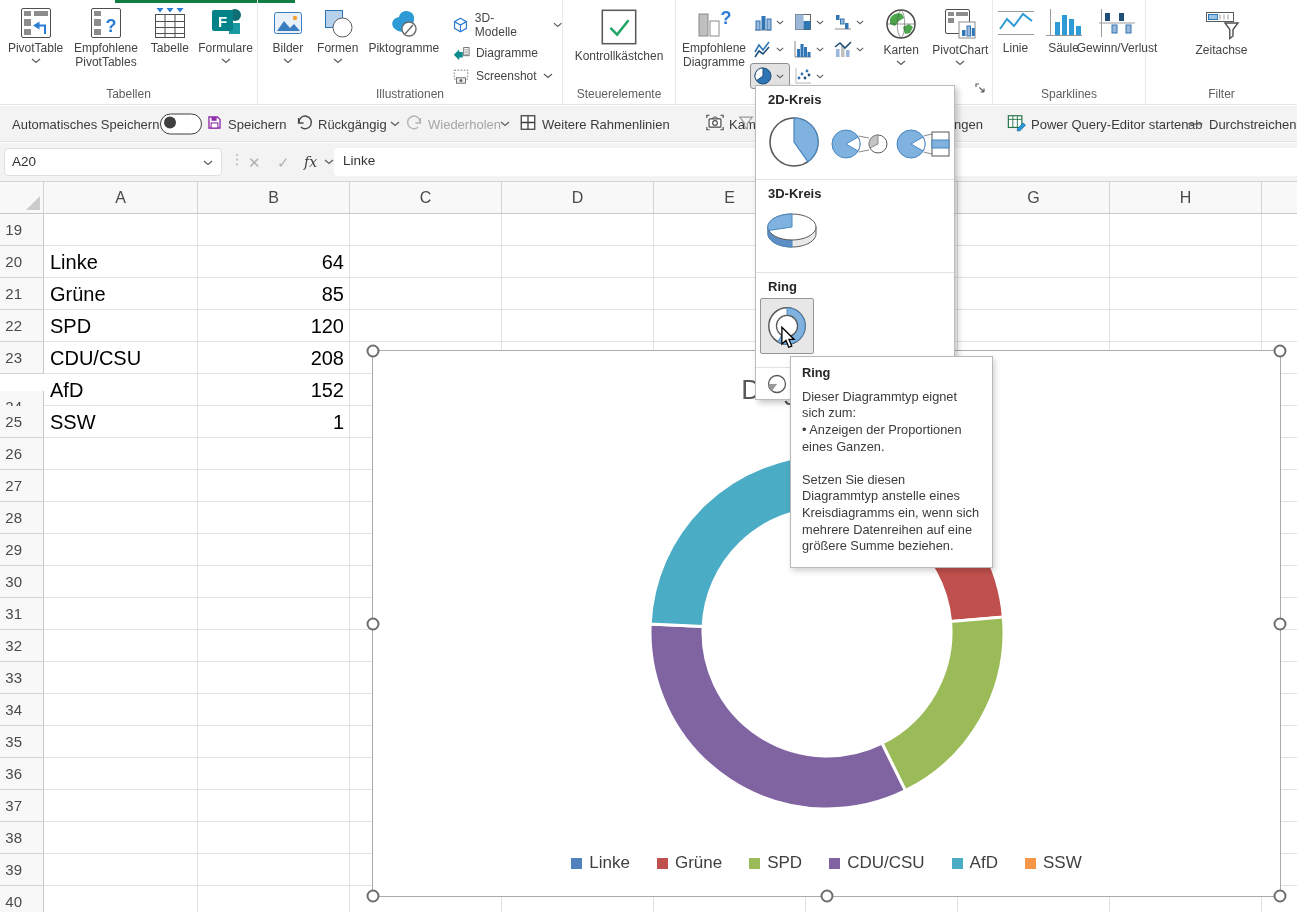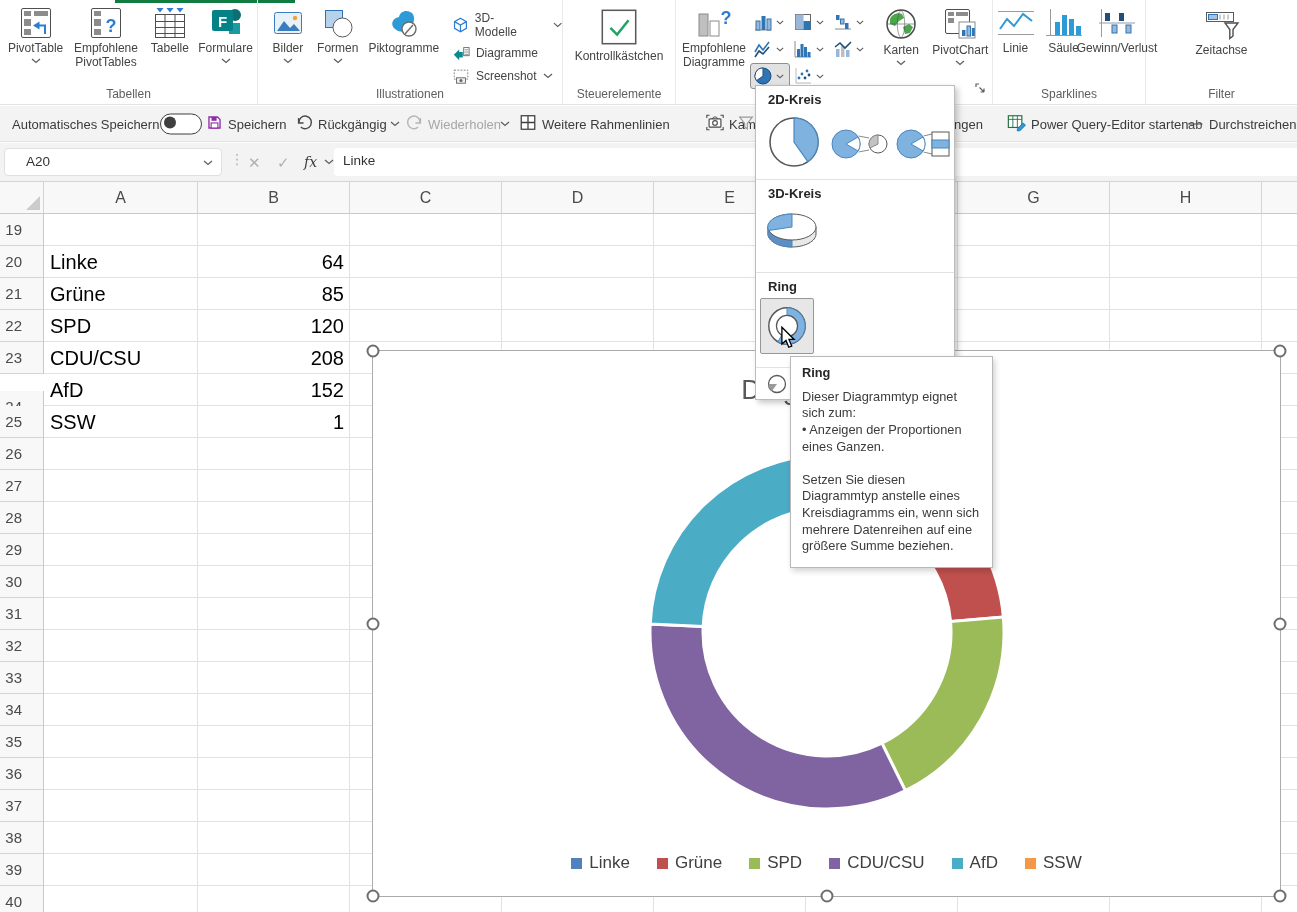--- a/index.html
+++ b/index.html
@@ -25,21 +25,21 @@
   .cgb.active { background:#e2e2e2; border:1px solid #8f8f8f; }
   #dialog-launcher { position:absolute; right:6px; bottom:6px; }
   
   #qat { position:absolute; left:0; top:106px; width:1297px; height:36px; background:#f3f3f3; border-bottom:1px solid #e1e1e1; font-size:13px; color:#3b3b3b; }
   #qat .qit { position:absolute; top:50%; transform:translateY(-50%); white-space:nowrap; }
   .gray { color:#a6a6a6 !important; }
   #toggle { width:42px; height:21px; border:1.6px solid #3f3f3f; border-radius:11px; background:#fff; position:relative; }
   #toggle .knob { position:absolute; left:3px; top:2.7px; width:12px; height:12px; border-radius:50%; background:#3f3f3f; }
   
   #fbar { position:absolute; left:0; top:143px; width:1297px; height:39px; background:#f3f3f3; border-bottom:1px solid #d4d4d4; }
-  #name-box { position:absolute; left:4px; top:5px; width:218px; height:28px; background:#fff; border:1px solid #e0e0e0; border-radius:4px; font-size:13.5px; color:#333; line-height:26px; padding-left:21px; }
+  #name-box { position:absolute; left:4px; top:5px; width:218px; height:28px; background:#fff; border:1px solid #e0e0e0; border-radius:4px; font-size:13.5px; color:#333; line-height:26px; padding-left:7px; }
   #name-box .chev { position:absolute; right:8px; top:11px; }
   #fx-input { position:absolute; left:334px; top:5px; width:963px; height:28px; background:#fff; border-radius:4px 0 0 4px; font-size:13.5px; color:#333; line-height:26px; padding-left:9px; }
   .fbtn { position:absolute; top:11px; font-size:14px; }
   
   #sheet { position:absolute; left:0; top:182px; width:1297px; height:730px; background:#fff; }
   .ch { position:absolute; top:0; height:32px; background:#f8f8f8; border-right:1px solid #d4d4d4; border-bottom:1px solid #c9c9c9; color:#4a4a4a; font-size:16px; display:flex; align-items:center; justify-content:center; }
   .rh { position:absolute; left:0; width:44px; height:32px; background:#f8f8f8; border-right:1px solid #c9c9c9; border-bottom:1px solid #d4d4d4; color:#4a4a4a; font-size:15px; display:flex; align-items:center; justify-content:flex-end; padding-right:21px; }
   .gc { position:absolute; height:32px; border-right:1px solid #e2e2e2; border-bottom:1px solid #e2e2e2; }
   .cv { position:absolute; height:32px; font-size:20px; color:#000; display:flex; align-items:center; padding:0 6px; }
   .cv.num { justify-content:flex-end; }

